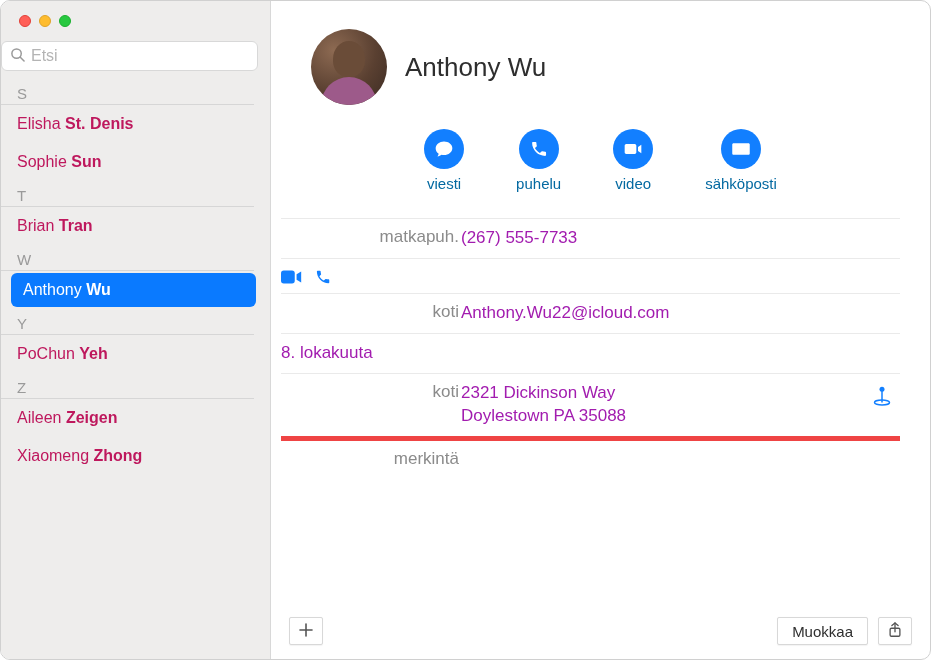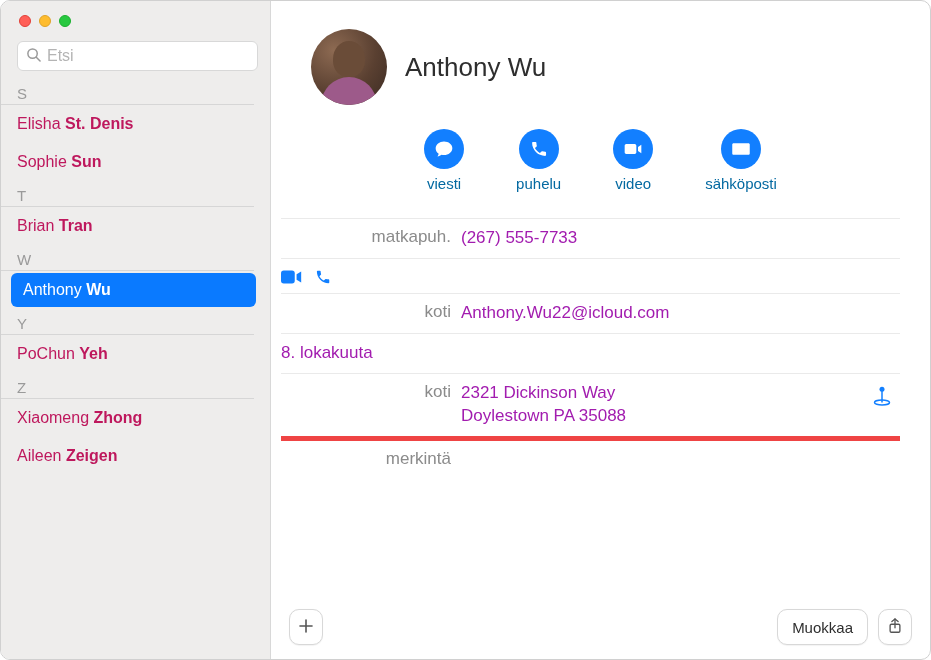--- a/index.html
+++ b/index.html
@@ -29,21 +29,21 @@
   .traffic-lights {
     display: flex;
     gap: 8px;
     padding: 14px 14px 10px 18px;
   }
   .tl { width: 12px; height: 12px; border-radius: 50%; }
   .tl-close { background: #ff5f57; border: 0.5px solid #e24038; }
   .tl-min { background: #febc2e; border: 0.5px solid #e0a328; }
   .tl-max { background: #28c840; border: 0.5px solid #1ab02e; }
   .search-wrap {
-    padding: 4px 12px 8px 16px;
+    padding: 4px 12px 8px 0;
   }
   .search {
     display: flex;
     align-items: center;
     background: #fff;
     border: 1px solid #d8d8d8;
     border-radius: 6px;
     height: 30px;
     padding: 0 8px;
   }
@@ -160,21 +160,21 @@
     border-top: 1px solid #eaeaea;
     padding: 8px 0;
     position: relative;
   }
   .field-row:first-child { border-top: 1px solid #eaeaea; }
   .field-label {
     width: 180px;
     text-align: right;
     color: #8b8b8b;
     font-size: 17px;
-    padding-right: 10px;
+    padding-right: 2px;
     flex-shrink: 0;
   }
   .field-value {
     font-size: 17px;
     color: #a21caf;
     line-height: 1.35;
   }
   .ft-icons {
     display: flex;
     gap: 12px;
@@ -193,22 +193,22 @@
     left: 0;
     right: 0;
     padding: 10px 18px 14px 18px;
     display: flex;
     align-items: center;
     justify-content: space-between;
   }
   .btn {
     background: #fff;
     border: 1px solid #d8d8d8;
-    border-radius: 10px;
-    height: 36px;
+    border-radius: 2px;
+    height: 28px;
     display: flex;
     align-items: center;
     justify-content: center;
     font-size: 15px;
     color: #2e2e2e;
     cursor: pointer;
     box-shadow: 0 0.5px 1px rgba(0,0,0,0.05);
   }
   .btn-icon { width: 34px; }
   .btn-text { padding: 0 14px; }
@@ -241,22 +241,22 @@
         <div class="section-letter">S</div>
         <div class="contact-item"><span>Elisha </span><span class="ln">St. Denis</span></div>
         <div class="contact-item"><span>Sophie </span><span class="ln">Sun</span></div>
         <div class="section-letter">T</div>
         <div class="contact-item"><span>Brian </span><span class="ln">Tran</span></div>
         <div class="section-letter">W</div>
         <div class="contact-item selected"><span>Anthony </span><span class="ln">Wu</span></div>
         <div class="section-letter">Y</div>
         <div class="contact-item"><span>PoChun </span><span class="ln">Yeh</span></div>
         <div class="section-letter">Z</div>
+        <div class="contact-item"><span>Aileen </span><span class="ln">Zeigen</span></div>
         <div class="contact-item"><span>Xiaomeng </span><span class="ln">Zhong</span></div>
-        <div class="contact-item"><span>Aileen </span><span class="ln">Zeigen</span></div>
       </div>
   </div>
 
   <div class="detail">
     <div class="detail-header">
       <div class="avatar"></div>
       <div class="contact-name">Anthony Wu</div>
     </div>
 
     <div class="action-row">

